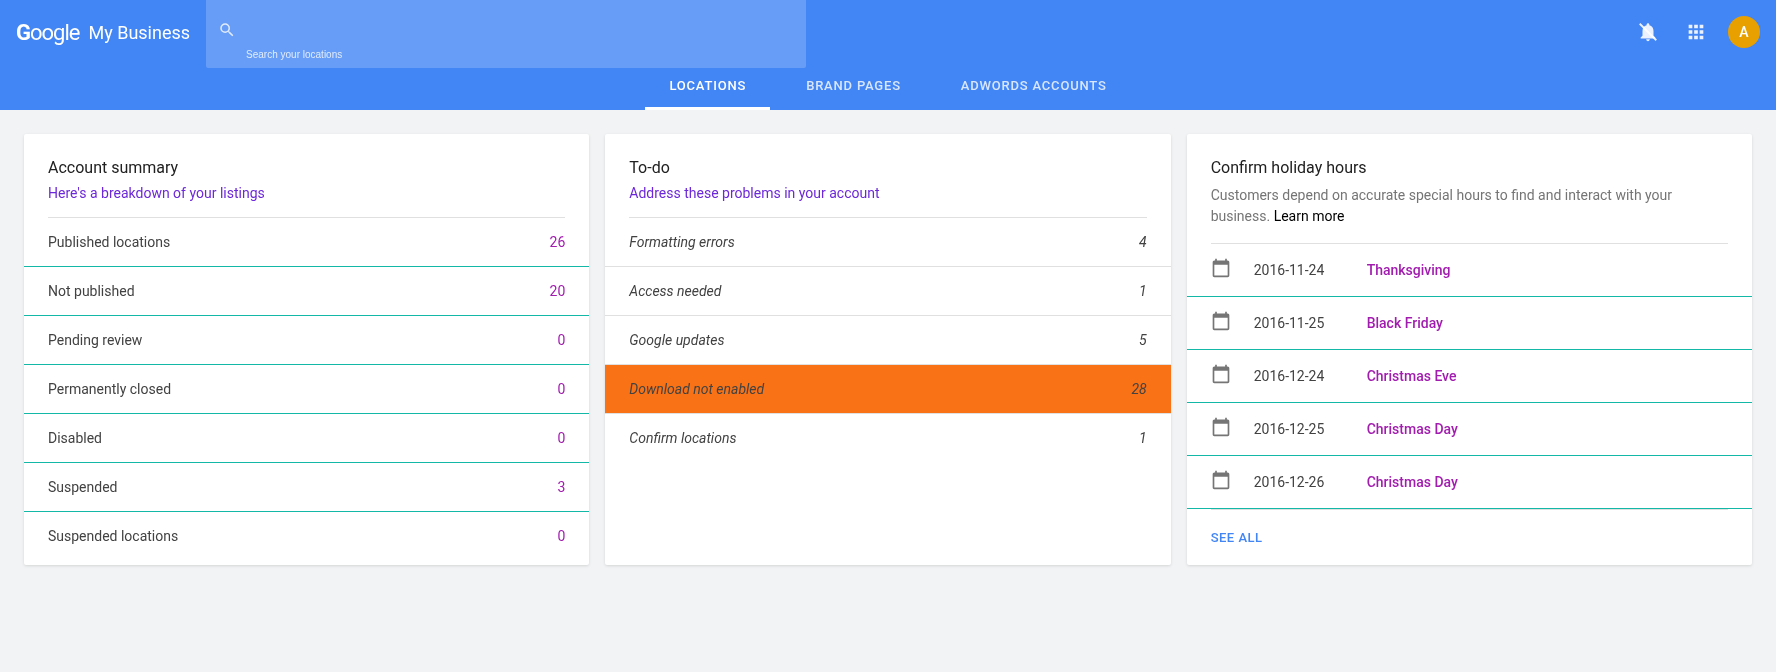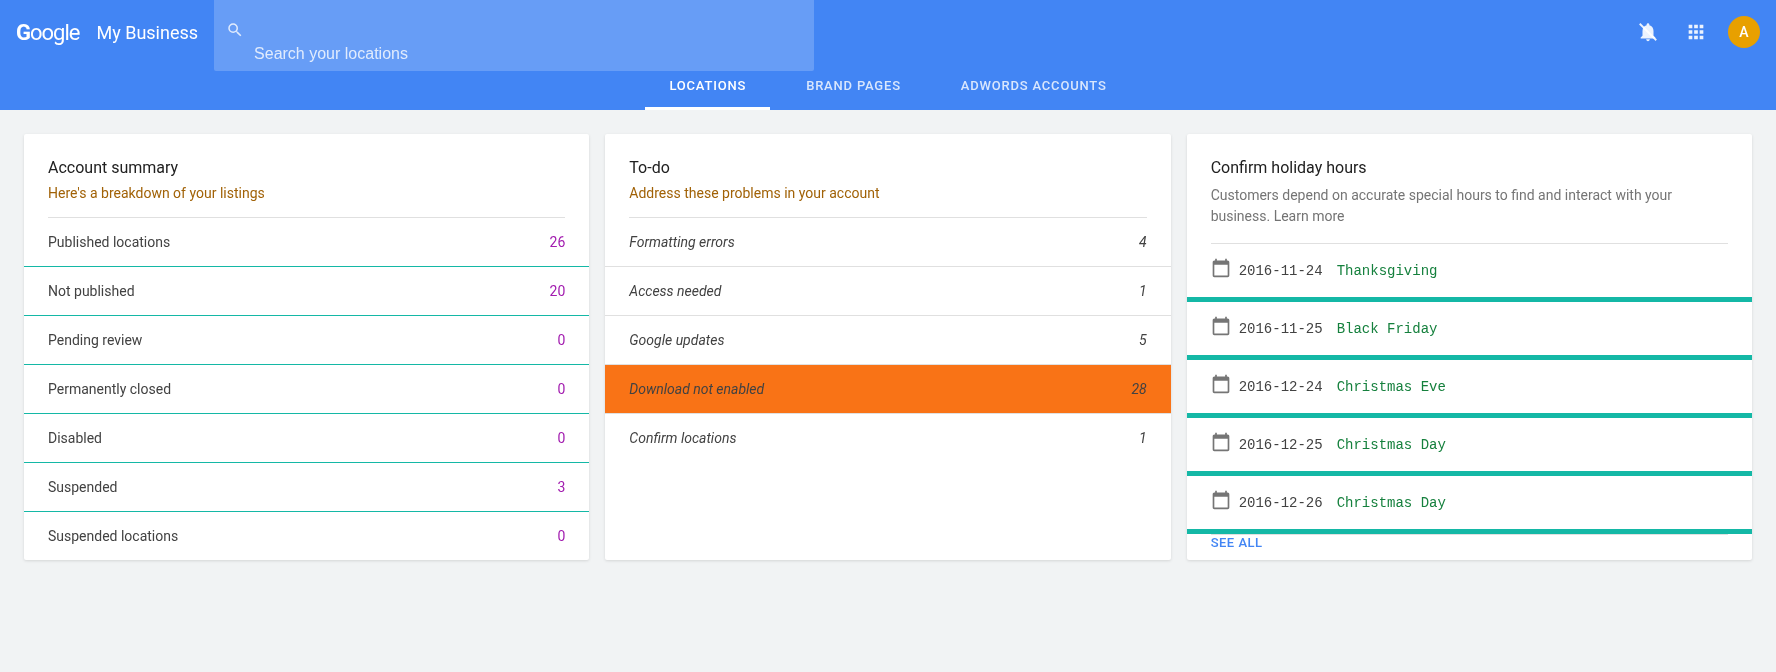--- a/index.html
+++ b/index.html
@@ -10,21 +10,20 @@
       background: #4285f4;
       height: 64px;
       display: flex;
       align-items: center;
       padding: 0 16px;
       position: relative;
     }
     .header-logo {
       display: flex;
       align-items: center;
-      gap: 8px;
       margin-right: 16px;
     }
     .google-logo {
       font-size: 22px;
       font-weight: 400;
       letter-spacing: -1px;
     }
     .google-logo .g { color: #fff; }
     .header-app-name {
       color: #fff;
@@ -43,21 +42,21 @@
     }
     .search-icon-svg {
       color: rgba(255,255,255,0.8);
       font-size: 18px;
     }
     .search-input {
       background: transparent;
       border: none;
       outline: none;
       color: #fff;
-      font-size: 16px;
+      font-size: 10px;
       width: 100%;
       margin-top: 44px;
     }
     .search-input::placeholder { color: rgba(255,255,255,0.8); }
     .header-right {
       margin-left: auto;
       display: flex;
       align-items: center;
       gap: 16px;
     }
@@ -128,21 +127,21 @@
       padding: 24px 24px 16px;
     }
     .card-title {
       font-size: 16px;
       font-weight: 400;
       color: #212121;
       margin-bottom: 8px;
     }
     .card-subtitle {
       font-size: 14px;
-      color: #a16207;
+      color: #6d28d9;
     }
     .card-divider {
       height: 1px;
       background: #e0e0e0;
       margin: 0 24px;
     }
 
     
     .summary-row {
       display: flex;
@@ -182,55 +181,54 @@
       color: #424242;
     }
 
     
     .holiday-text {
       font-size: 14px;
       color: #757575;
       line-height: 1.5;
     }
     .holiday-text .learn-more {
-      color: #737373;
+      color: #000000;
       cursor: pointer;
       text-decoration: none;
     }
     .holiday-row {
       display: flex;
       align-items: center;
       padding: 14px 24px;
-      border-bottom: 5px solid #14b8a6;
-      gap: 8px;
-      font-family: Liberation Mono, monospace;
+      border-bottom: 1px solid #14b8a6;
+      gap: 23px;
     }
     .holiday-row:last-of-type { border-bottom: none; }
     .calendar-icon {
       color: #757575;
       font-size: 18px;
       flex-shrink: 0;
     }
     .holiday-date {
       font-size: 14px;
       color: #424242;
       min-width: 90px;
     }
     .holiday-name {
       font-size: 14px;
       font-weight: 500;
-      color: #15803d;
+      color: #a21caf;
     }
     .see-all-link {
       color: #4285f4;
       font-size: 13px;
       font-weight: 500;
       letter-spacing: 0.5px;
       cursor: pointer;
-      padding: 0 24px;
+      padding: 20px 24px;
       display: block;
       text-decoration: none;
       text-transform: uppercase;
     }
   </style>
 </head>
 <body>
 
 <header class="header">
   <div class="header-logo">

